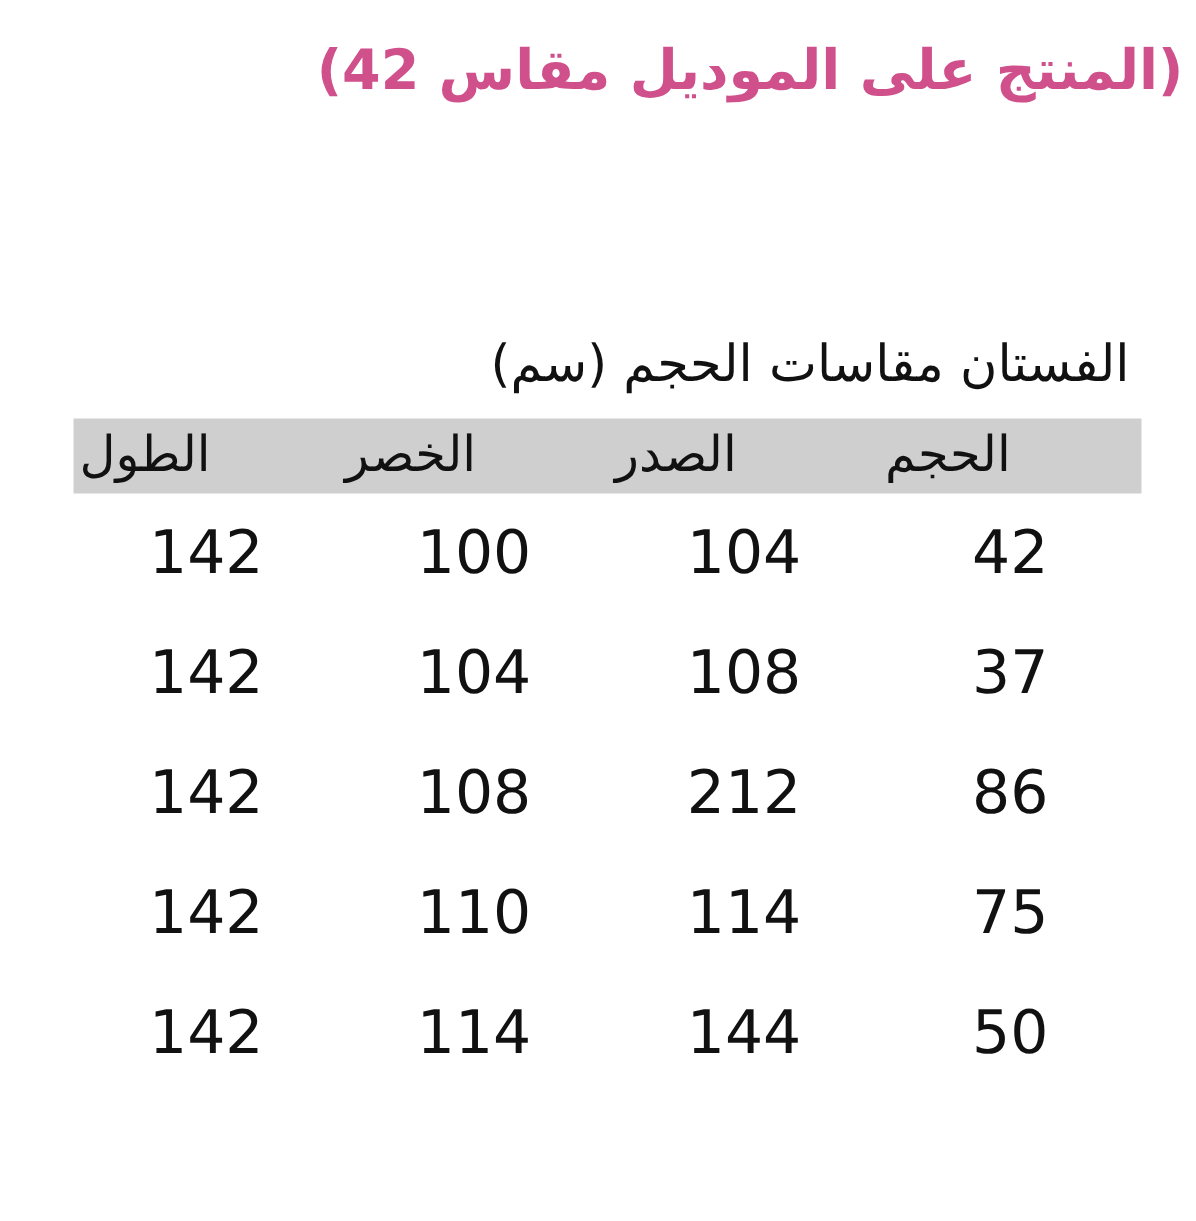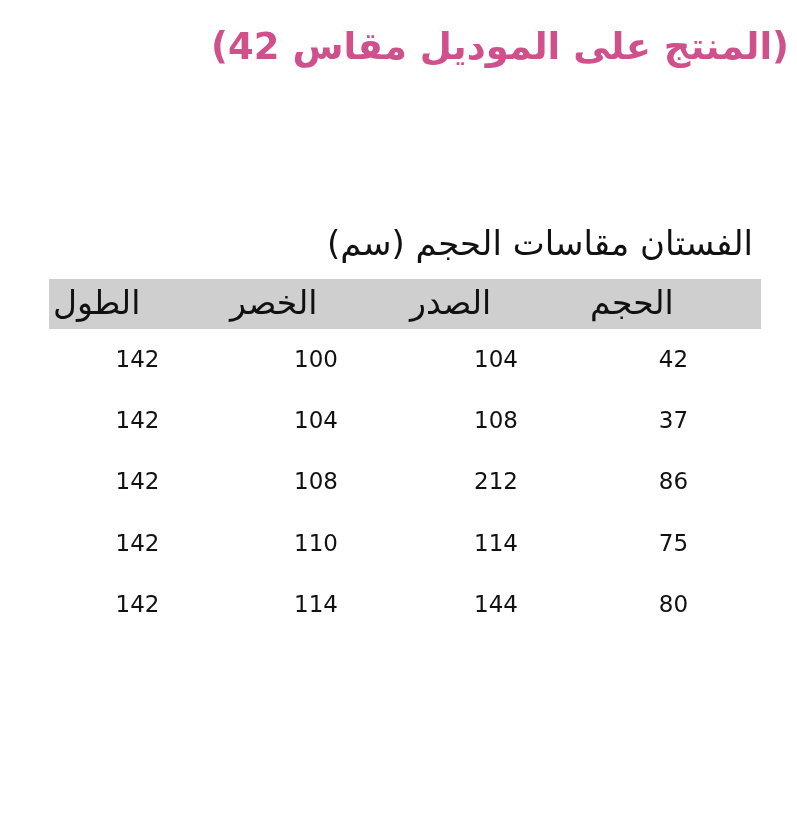--- a/index.html
+++ b/index.html
@@ -72,21 +72,21 @@
     font-size: 33px;
     font-weight: normal;
     padding: 6px 4px 8px 4px;
     text-align: left;
     line-height: 1.1;
     white-space: nowrap;
     margin-left: 48px;
   }
 
   table.size-table td {
-    font-size: 23px;
+    font-size: 40px;
     font-weight: normal;
     color: #111111;
     text-align: center;
     padding: 18px 4px 18px 4px;
     line-height: 1.1;
     white-space: nowrap;
   }
 
   
   table.size-table col.c-size   { width: 175px; }
@@ -139,21 +139,21 @@
           <td>108</td>
           <td>142</td>
         </tr>
         <tr>
           <td>75</td>
           <td>114</td>
           <td>110</td>
           <td>142</td>
         </tr>
         <tr>
-          <td>80</td>
+          <td>50</td>
           <td>144</td>
           <td>114</td>
           <td>142</td>
         </tr>
       </tbody>
     </table>
 
   </div>
 </div>
 

